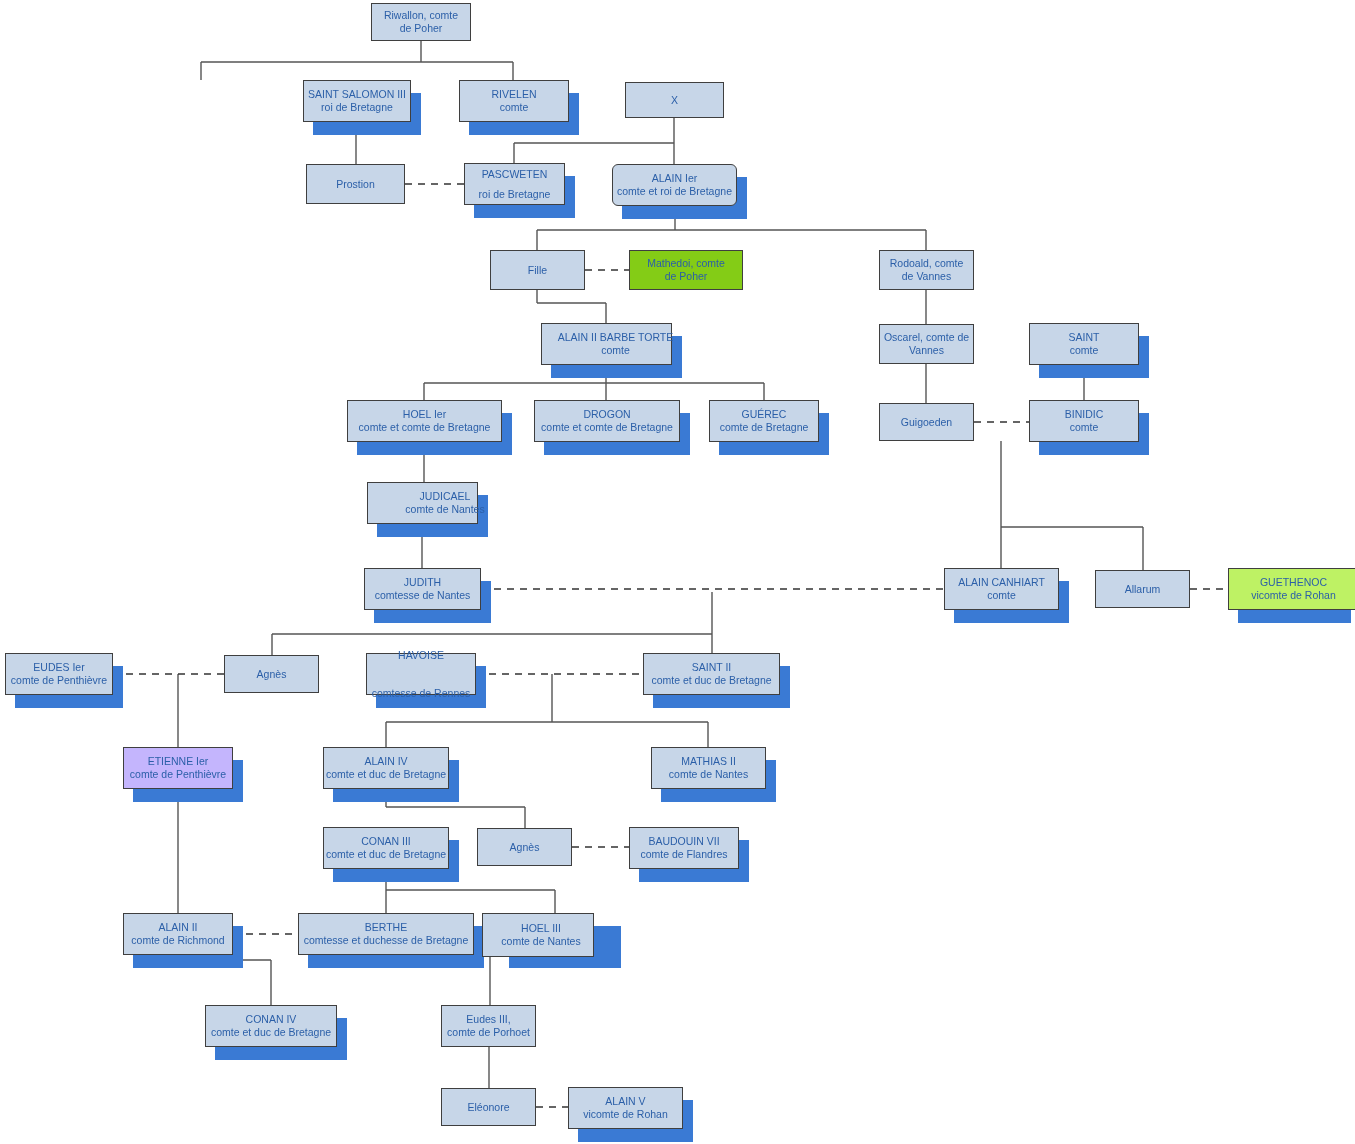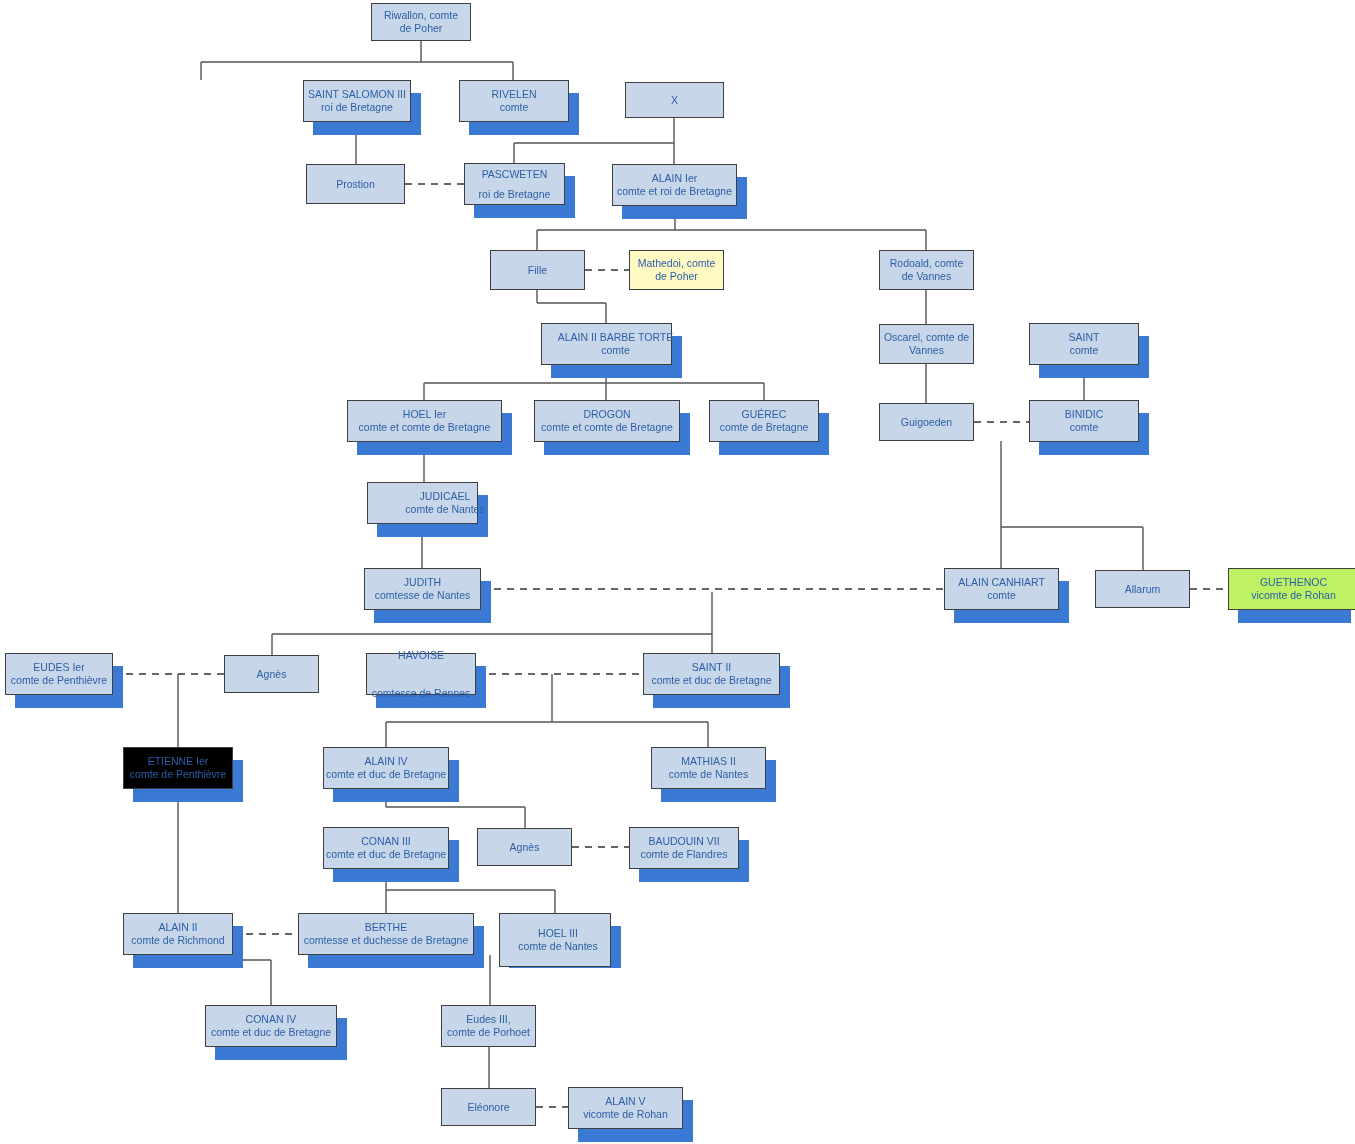--- a/index.html
+++ b/index.html
@@ -104,28 +104,28 @@
       </div>
       <div class="node" style="left: 306px; top: 164px; width: 99px; height: 40px; background: rgb(199, 214, 232); border-color: rgb(63, 63, 63); color: rgb(43, 95, 168);">
         <span class="ttl">Prostion</span>
       </div>
       <div class="shadow" style="left: 474px; top: 176px; width: 101px; height: 42px; background: rgb(58, 122, 212);"></div>
       <div class="node" style="left: 464px; top: 163px; width: 101px; height: 42px; background: rgb(199, 214, 232); border-color: rgb(63, 63, 63); color: rgb(43, 95, 168); gap: 7px;">
         <span class="ttl">PASCWETEN</span>
         <span class="sub">roi de Bretagne</span>
       </div>
       <div class="shadow" style="left: 622px; top: 177px; width: 125px; height: 42px; background: rgb(58, 122, 212);"></div>
-      <div class="node" style="left: 612px; top: 164px; width: 125px; height: 42px; background: rgb(199, 214, 232); border-color: rgb(63, 63, 63); color: rgb(43, 95, 168);">
+      <div class="node" style="left: 612px; top: 164px; width: 125px; height: 42px; background: rgb(199, 214, 232); border-color: rgb(63, 63, 63); color: rgb(43, 95, 168); border-radius: 6px;">
         <span class="ttl">ALAIN Ier</span>
         <span class="sub">comte et roi de Bretagne</span>
       </div>
       <div class="node" style="left: 490px; top: 250px; width: 95px; height: 40px; background: rgb(199, 214, 232); border-color: rgb(63, 63, 63); color: rgb(43, 95, 168);">
         <span class="ttl">Fille</span>
       </div>
-      <div class="node" style="left: 629px; top: 250px; width: 95px; height: 40px; background: #fef9c3; border-color: rgb(63, 63, 63); color: rgb(43, 95, 168);">
+      <div class="node" style="left: 629px; top: 250px; width: 114px; height: 40px; background: #84cc16; border-color: rgb(63, 63, 63); color: rgb(43, 95, 168);">
         <span class="ttl">Mathedoi, comte</span>
         <span class="sub">de Poher</span>
       </div>
       <div class="node" style="left: 879px; top: 250px; width: 95px; height: 40px; background: rgb(199, 214, 232); border-color: rgb(63, 63, 63); color: rgb(43, 95, 168);">
         <span class="ttl">Rodoald, comte</span>
         <span class="sub">de Vannes</span>
       </div>
       <div class="shadow" style="left: 551px; top: 336px; width: 131px; height: 42px; background: rgb(58, 122, 212);"></div>
       <div class="node" style="left: 541px; top: 323px; width: 131px; height: 42px; background: rgb(199, 214, 232); border-color: rgb(63, 63, 63); color: rgb(43, 95, 168); padding-left: 20px;">
         <span class="ttl">ALAIN II BARBE TORTE</span>
@@ -198,21 +198,21 @@
       <div class="node" style="left: 366px; top: 653px; width: 110px; height: 42px; background: rgb(199, 214, 232); border-color: rgb(63, 63, 63); color: rgb(43, 95, 168); gap: 25px;">
         <span class="ttl">HAVOISE</span>
         <span class="sub">comtesse de Rennes</span>
       </div>
       <div class="shadow" style="left: 653px; top: 666px; width: 137px; height: 42px; background: rgb(58, 122, 212);"></div>
       <div class="node" style="left: 643px; top: 653px; width: 137px; height: 42px; background: rgb(199, 214, 232); border-color: rgb(63, 63, 63); color: rgb(43, 95, 168);">
         <span class="ttl">SAINT II</span>
         <span class="sub">comte et duc de Bretagne</span>
       </div>
       <div class="shadow" style="left: 133px; top: 760px; width: 110px; height: 42px; background: rgb(58, 122, 212);"></div>
-      <div class="node" style="left: 123px; top: 747px; width: 110px; height: 42px; background: #000000; border-color: rgb(63, 63, 63); color: rgb(43, 95, 168); justify-content: center;">
+      <div class="node" style="left: 123px; top: 747px; width: 110px; height: 42px; background: #c4b5fd; border-color: rgb(63, 63, 63); color: rgb(43, 95, 168); justify-content: center;">
         <span class="ttl">ETIENNE Ier</span>
         <span class="sub">comte de Penthièvre</span>
       </div>
       <div class="shadow" style="left: 333px; top: 760px; width: 126px; height: 42px; background: rgb(58, 122, 212);"></div>
       <div class="node" style="left: 323px; top: 747px; width: 126px; height: 42px; background: rgb(199, 214, 232); border-color: rgb(63, 63, 63); color: rgb(43, 95, 168);">
         <span class="ttl">ALAIN IV</span>
         <span class="sub">comte et duc de Bretagne</span>
       </div>
       <div class="shadow" style="left: 661px; top: 760px; width: 115px; height: 42px; background: rgb(58, 122, 212);"></div>
       <div class="node" style="left: 651px; top: 747px; width: 115px; height: 42px; background: rgb(199, 214, 232); border-color: rgb(63, 63, 63); color: rgb(43, 95, 168);">
@@ -236,21 +236,21 @@
       <div class="node" style="left: 123px; top: 913px; width: 110px; height: 42px; background: rgb(199, 214, 232); border-color: rgb(63, 63, 63); color: rgb(43, 95, 168);">
         <span class="ttl">ALAIN II</span>
         <span class="sub">comte de Richmond</span>
       </div>
       <div class="shadow" style="left: 308px; top: 926px; width: 176px; height: 42px; background: rgb(58, 122, 212);"></div>
       <div class="node" style="left: 298px; top: 913px; width: 176px; height: 42px; background: rgb(199, 214, 232); border-color: rgb(63, 63, 63); color: rgb(43, 95, 168);">
         <span class="ttl">BERTHE</span>
         <span class="sub">comtesse et duchesse de Bretagne</span>
       </div>
       <div class="shadow" style="left: 509px; top: 926px; width: 112px; height: 42px; background: rgb(58, 122, 212);"></div>
-      <div class="node" style="left: 499px; top: 913px; width: 112px; height: 54px; background: rgb(199, 214, 232); border-color: rgb(63, 63, 63); color: rgb(43, 95, 168); padding-left: 8px;">
+      <div class="node" style="left: 482px; top: 913px; width: 112px; height: 44px; background: rgb(199, 214, 232); border-color: rgb(63, 63, 63); color: rgb(43, 95, 168); padding-left: 8px;">
         <span class="ttl">HOEL III</span>
         <span class="sub">comte de Nantes</span>
       </div>
       <div class="shadow" style="left: 215px; top: 1018px; width: 132px; height: 42px; background: rgb(58, 122, 212);"></div>
       <div class="node" style="left: 205px; top: 1005px; width: 132px; height: 42px; background: rgb(199, 214, 232); border-color: rgb(63, 63, 63); color: rgb(43, 95, 168);">
         <span class="ttl">CONAN IV</span>
         <span class="sub">comte et duc de Bretagne</span>
       </div>
       <div class="node" style="left: 441px; top: 1005px; width: 95px; height: 42px; background: rgb(199, 214, 232); border-color: rgb(63, 63, 63); color: rgb(43, 95, 168);">
         <span class="ttl">Eudes III,</span>

